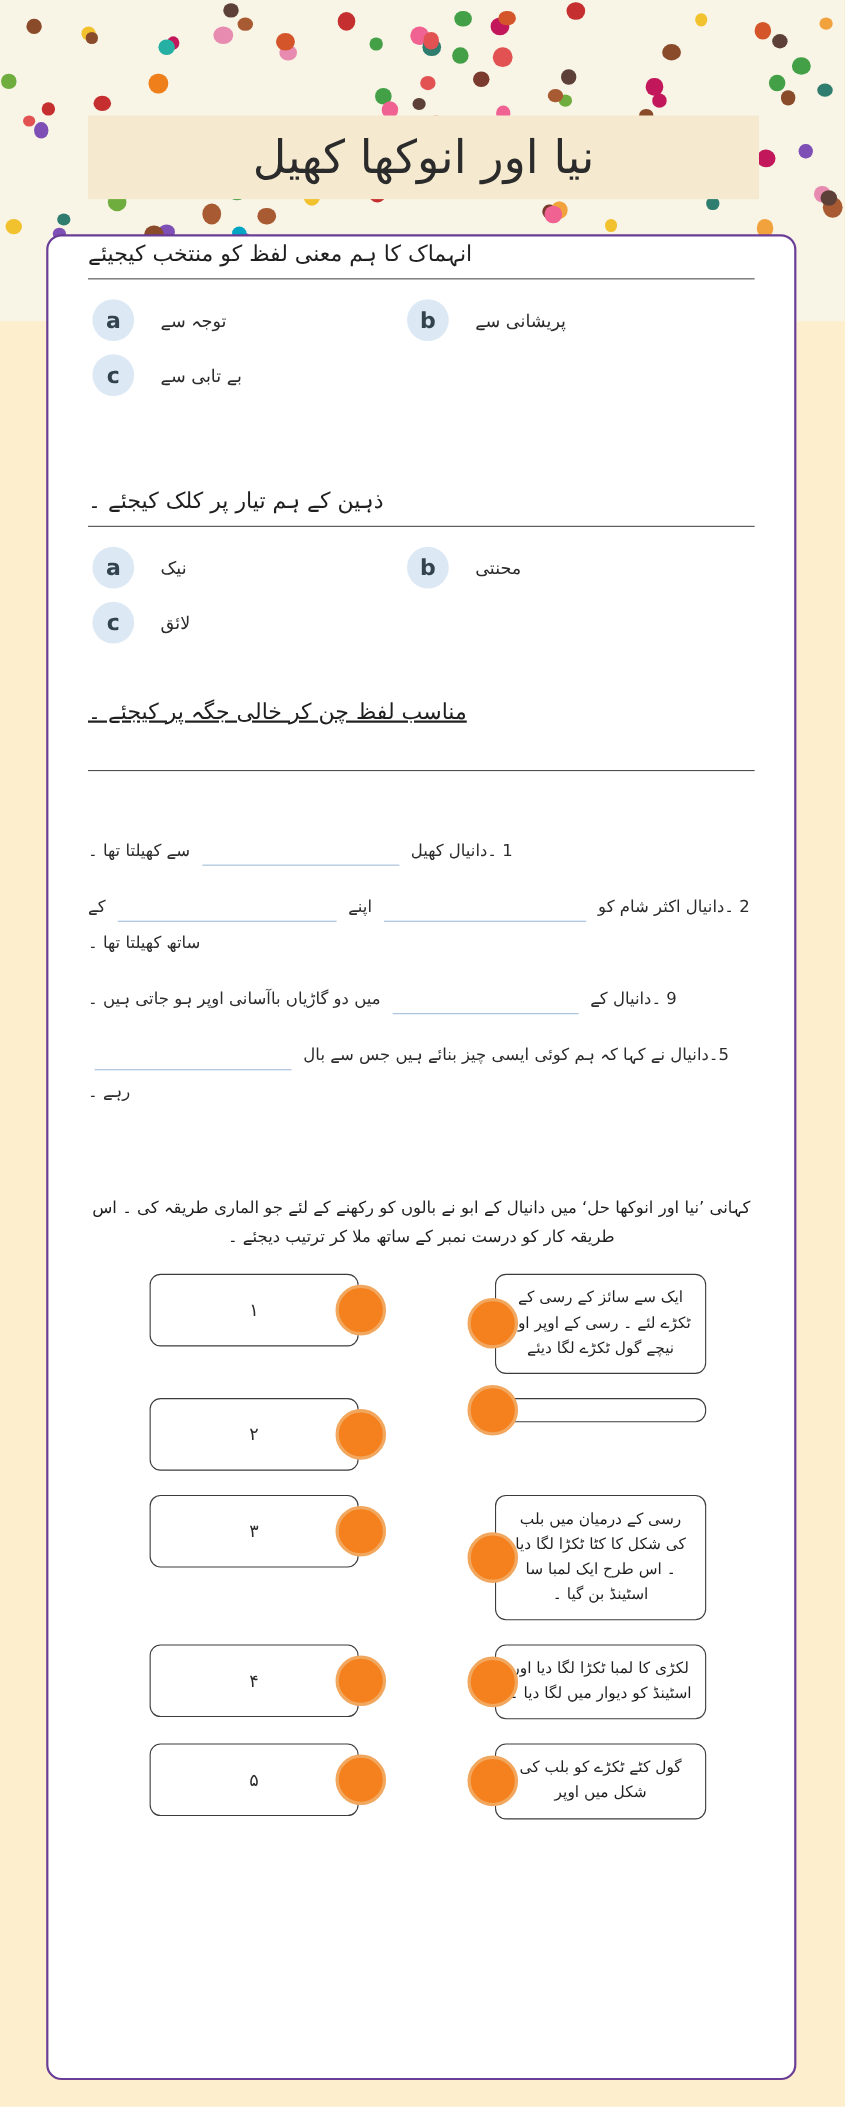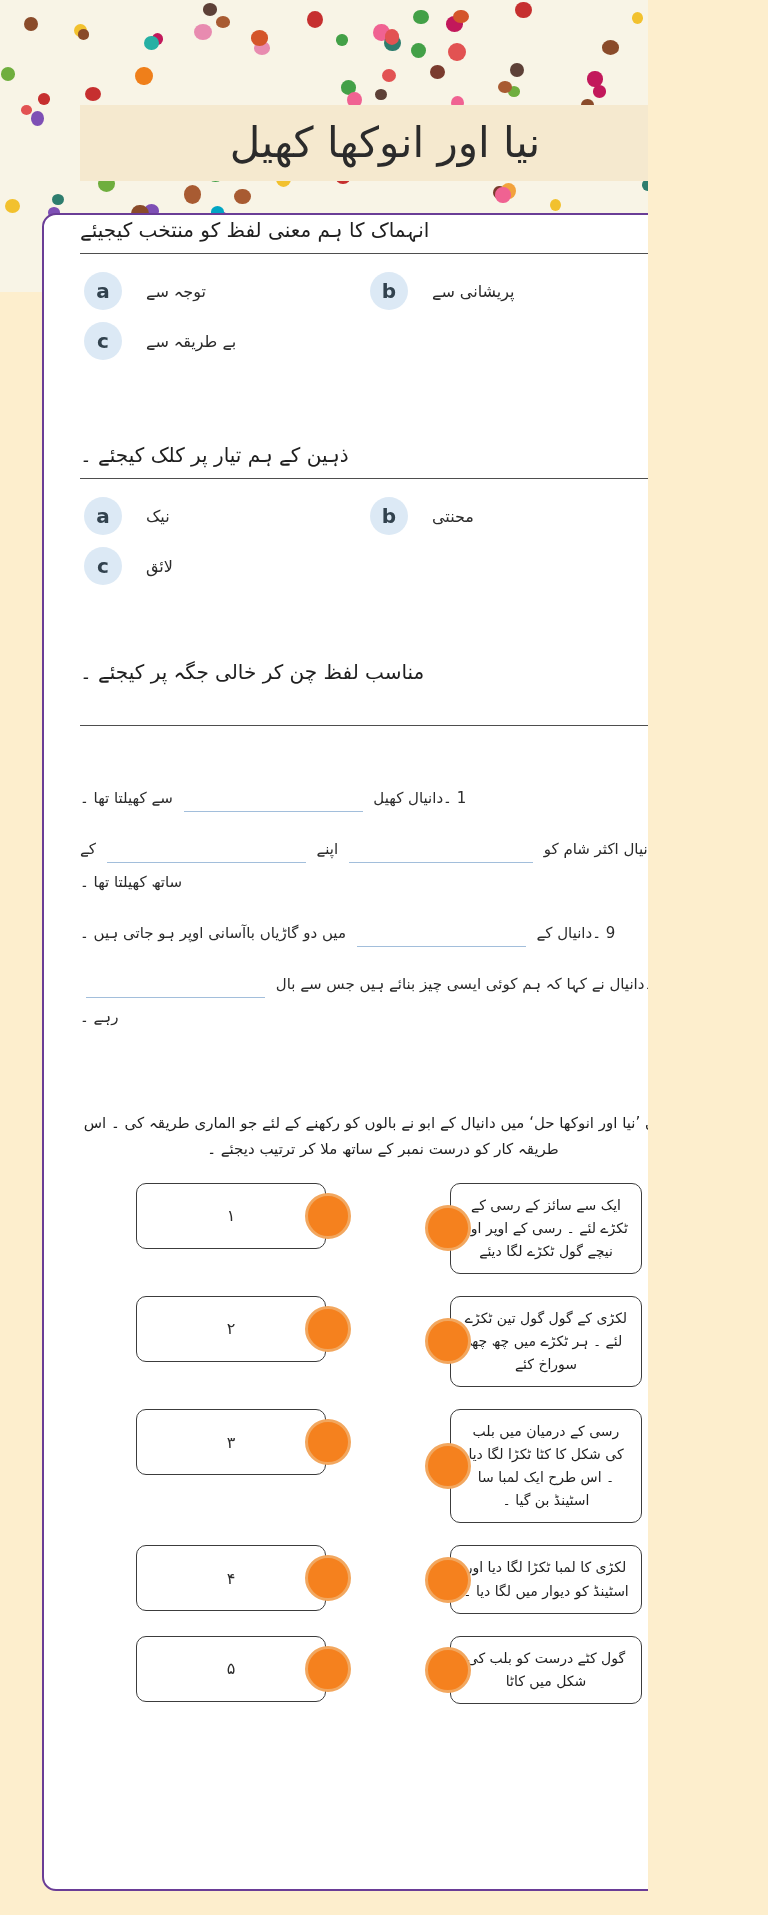--- a/index.html
+++ b/index.html
@@ -1,17 +1,17 @@
 <!DOCTYPE html>
 <html lang="ur"><head>
 <meta charset="utf-8">
 <style>
   html,body{margin:0;padding:0;background:#fdeecd;}
   .page{
-    position:relative;width:648px;height:1915px;overflow:hidden;
+    position:relative;width:768px;height:1915px;overflow:hidden;
     background:#fdeecd;font-family:"DejaVu Sans",sans-serif;
   }
   
   .confetti{
     position:absolute;top:0;left:0;width:768px;height:292px;
     background:#f8f4e6;z-index:1;
   }
   .dot{position:absolute;border-radius:50%;}
   .title-band{
     position:absolute;top:105px;left:80px;width:610px;height:76px;
@@ -25,21 +25,21 @@
     position:absolute;top:213px;left:42px;width:682px;height:1678px;
     box-sizing:border-box;background:#ffffff;border:2px solid #6a3d96;border-radius:14px;
     z-index:3;padding:0 36px;
   }
   .q-heading{
     margin:0;font-size:20px;font-weight:normal;color:#1f1f1f;
     direction:rtl;text-align:left;line-height:1.5;
   }
   .mt-q1{}
   .mt-q2{margin-top:80px;}
-  .mt-q3{margin-top:72px;}
+  .mt-q3{margin-top:47px;text-decoration:underline;}
   hr.rule{border:none;border-top:1px solid #4e4e4e;margin:8px 0 0 0;}
   hr.rule-low{margin-top:38px;}
   
   .options{
     display:grid;grid-template-columns:286px 1fr;row-gap:12px;
     margin:18px 0 0 4px;direction:ltr;
   }
   .option{display:flex;align-items:center;gap:24px;cursor:pointer;}
   .opt-circle{
     width:38px;height:38px;border-radius:50%;background:#dce9f5;
@@ -229,21 +229,21 @@
         <div class="option">
           <span class="opt-circle">a</span>
           <span class="opt-label">توجہ سے</span>
         </div>
         <div class="option">
           <span class="opt-circle">b</span>
           <span class="opt-label">پریشانی سے</span>
         </div>
         <div class="option">
           <span class="opt-circle">c</span>
-          <span class="opt-label">بے طریقہ سے</span>
+          <span class="opt-label">بے تابی سے</span>
         </div>
       </div>
     </section>
 
     <section>
       <h2 class="q-heading mt-q2">ذہین کے ہم تیار پر کلک کیجئے ۔</h2>
       <hr class="rule">
       <div class="options">
         <div class="option">
           <span class="opt-circle">a</span>
@@ -304,21 +304,20 @@
           </div>
         </div>
 
         <div class="match-row">
           <div class="num-box">
             <span class="num">۲</span>
             <span class="handle handle-right"></span>
           </div>
           <div class="text-box">
             <span class="handle handle-left"></span>
-            <div class="match-text">لکڑی کے گول گول تین ٹکڑے لئے ۔ ہر ٹکڑے میں چھ چھ سوراخ کئے</div>
           </div>
         </div>
 
         <div class="match-row">
           <div class="num-box">
             <span class="num">۳</span>
             <span class="handle handle-right"></span>
           </div>
           <div class="text-box">
             <span class="handle handle-left"></span>
@@ -337,21 +336,21 @@
           </div>
         </div>
 
         <div class="match-row">
           <div class="num-box">
             <span class="num">۵</span>
             <span class="handle handle-right"></span>
           </div>
           <div class="text-box">
             <span class="handle handle-left"></span>
-            <div class="match-text">گول کٹے درست کو بلب کی شکل میں کاٹا</div>
+            <div class="match-text">گول کٹے ٹکڑے کو بلب کی شکل میں اوپر</div>
           </div>
         </div>
 
       </div>
     </section>
 
   </div>
 </div>
 
 </body></html>

